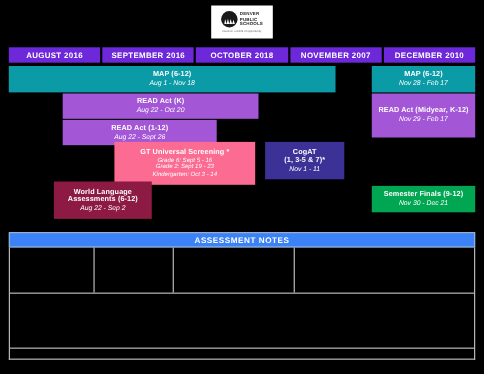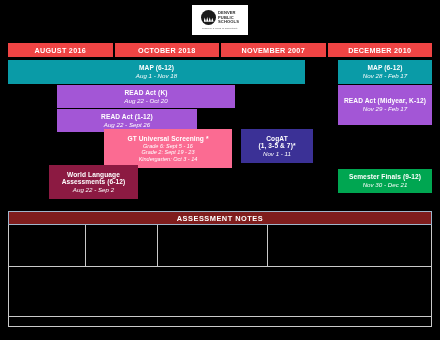--- a/index.html
+++ b/index.html
@@ -86,21 +86,21 @@
     width: 424px;
     height: 162px;
   }
   .month-row {
     display: flex;
     gap: 2px;
     height: 14px;
   }
   .month-cell {
     flex: 1 1 0;
-    background: #ef4444;
+    background: #6d28d9;
     color: #ffffff;
     font-size: 7.2px;
     font-weight: bold;
     letter-spacing: 0.3px;
     display: flex;
     align-items: center;
     justify-content: center;
   }
 
   .band {
@@ -129,21 +129,21 @@
   }
 
   
   .notes {
     position: absolute;
     left: 8px;
     top: 211px;
     width: 424px;
   }
   .notes-header {
-    background: #7f1d1d;
+    background: #3b82f6;
     height: 14px;
     display: flex;
     align-items: center;
     justify-content: center;
     font-size: 7.4px;
     font-weight: bold;
     letter-spacing: 0.5px;
     color: #ffffff;
     border: 1px solid #9fb6cc;
     box-sizing: border-box;
@@ -188,20 +188,21 @@
       </div>
     </div>
     <div class="logo-tag">Discover a World of Opportunity</div>
   </div>
 </div>
 
 <div class="timeline">
 
   <div class="month-row">
     <div class="month-cell">AUGUST 2016</div>
+    <div class="month-cell">SEPTEMBER 2016</div>
     <div class="month-cell">OCTOBER 2018</div>
     <div class="month-cell">NOVEMBER 2007</div>
     <div class="month-cell">DECEMBER 2010</div>
   </div>
 
   <div class="band" style="left:0px; top:17px; width:297px; height:24px; background:#0a9ba7;">
     <div class="t1">MAP (6-12)</div>
     <div class="t2">Aug 1 - Nov 18</div>
   </div>
 

